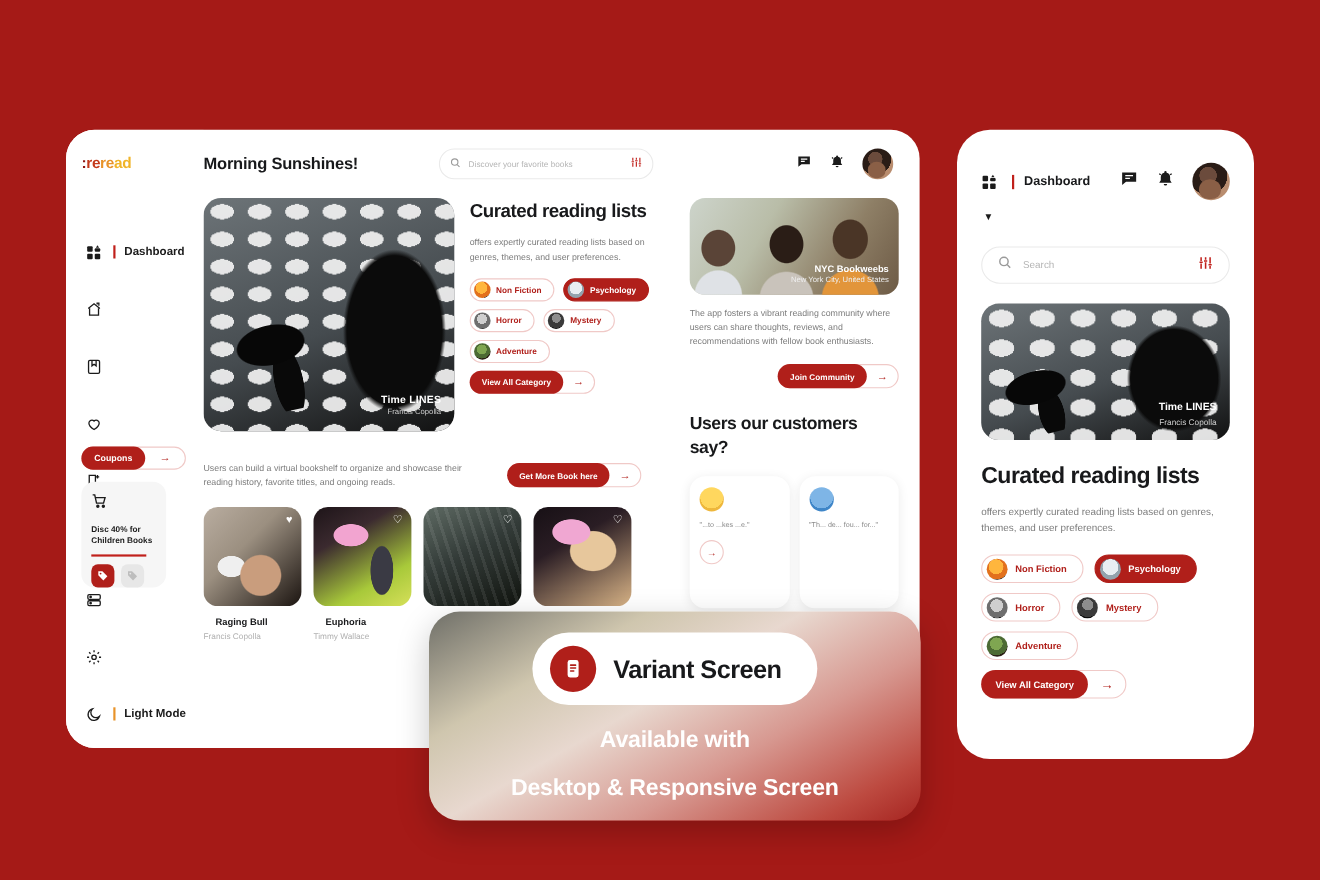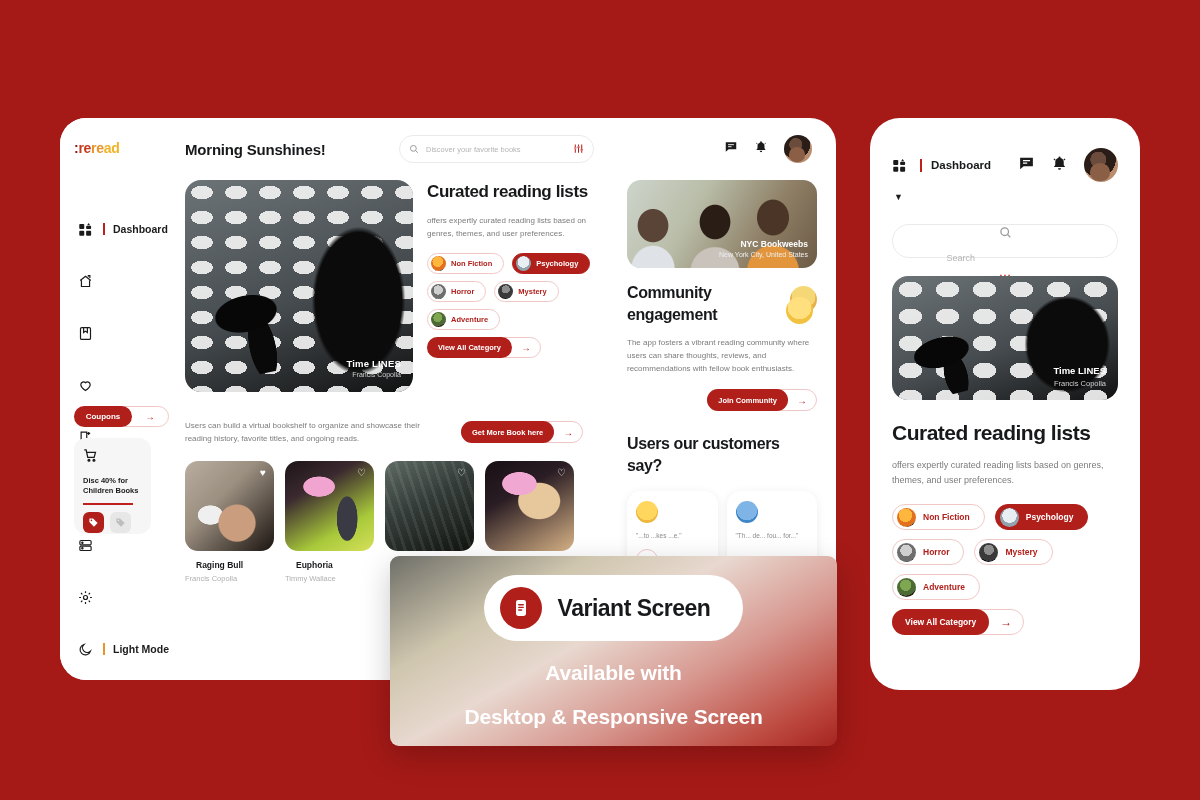--- a/index.html
+++ b/index.html
@@ -255,21 +255,21 @@
   .testi-av.b { background: radial-gradient(circle at 50% 40%, #7eb5e6 0 60%, #3f86c8 61% 100%); }
   .testi-q { font-size: 6.5px; color: #8a8a8a; line-height: 10px; margin-top: 8px; }
   .testi-arrow {
     width: 22px; height: 22px; border-radius: 50%; border: 1px solid #F0C9C7;
     display: flex; align-items: center; justify-content: center; color: #B01F1A; font-size: 9px; margin-top: 8px;
   }
 
   
   .overlay {
     position: absolute; left: 390px; top: 556px; width: 447px; height: 190px;
-    border-radius: 9px; z-index: 40;
+    border-radius: 28px; z-index: 40;
     background: linear-gradient(150deg, #6f6f68 0%, #cfc6ae 26%, #e8d8cf 44%, #d79890 66%, #bd4a40 88%, #a62420 100%);
     box-shadow: 0 10px 30px rgba(0,0,0,.22);
     display: flex; flex-direction: column; align-items: center;
   }
   .overlay-pill {
     margin-top: 19px; height: 66px; border-radius: 33px; background: #fff;
     display: flex; align-items: center; gap: 16px; padding: 0 33px 0 16px;
   }
   .overlay-badge {
     width: 42px; height: 42px; border-radius: 50%; background: #B01F1A;
@@ -297,21 +297,21 @@
     position: relative;
   }
   .m-avatar::after {
     content: ""; position: absolute; left: 18%; top: 44%;
     width: 58%; height: 52%; border-radius: 50% 50% 45% 45%; background: #8a5f46;
   }
   .m-caret { margin-top: 10px; color: #1b1b1b; font-size: 9px; padding-left: 2px; }
 
   .m-search {
     margin-top: 22px; height: 34px; border-radius: 17px;
-    border: 1px solid #EAEAEA; display: flex; align-items: center; padding: 0 14px; gap: 10px; flex-direction: column;
+    border: 1px solid #EAEAEA; display: flex; align-items: center; padding: 0 14px; gap: 10px;
   }
   .m-search input {
     border: 0; outline: 0; flex: 1; font-size: 9px; color: #8b8b8b;
     font-family: "Liberation Sans", sans-serif; background: transparent;
   }
   .m-search input::placeholder { color: #b5b5b5; }
 
   .m-hero {
     margin-top: 18px; width: 100%; height: 124px; border-radius: 16px;
     overflow: hidden; position: relative;
@@ -609,27 +609,20 @@
         <div class="comm-photo">
           <span class="p1"></span>
           <span class="p2"></span>
           <span class="p3"></span>
           <div class="comm-cap">
             <div class="t">NYC Bookweebs</div>
             <div class="s">New York City, United States</div>
           </div>
         </div>
 
-        <div class="comm-head">
-          <div class="comm-title">Community engagement</div>
-          <div class="comm-av">
-              <i></i>
-              <i></i>
-            </div>
-        </div>
         <div class="comm-body">The app fosters a vibrant reading community where users can share thoughts, reviews, and recommendations with fellow book enthusiasts.</div>
 
         <div class="join-wrap">
           <div class="join">
             <span class="inner">Join Community</span>
             <span class="arr">→</span>
           </div>
         </div>
 
         <div class="say-title">Users our customers say?</div>

